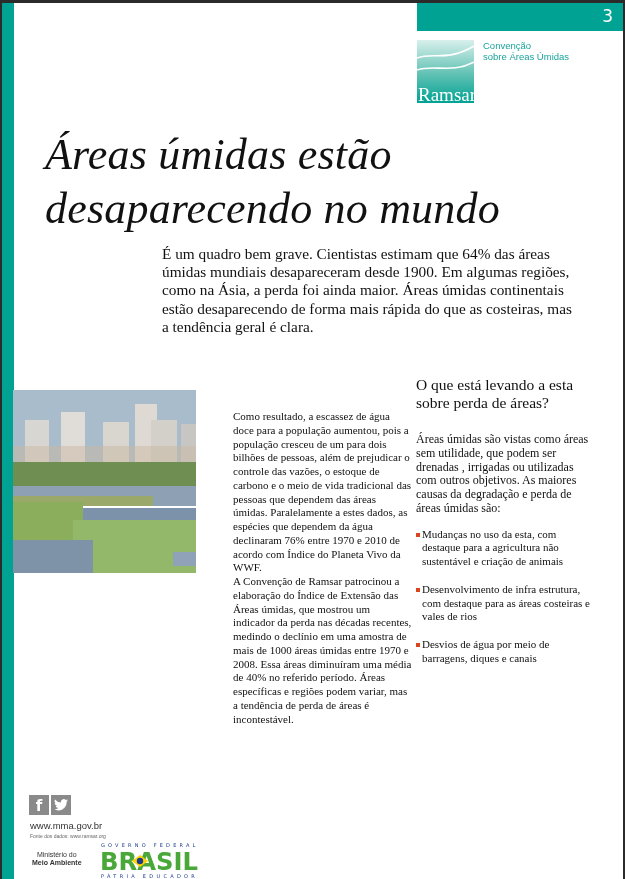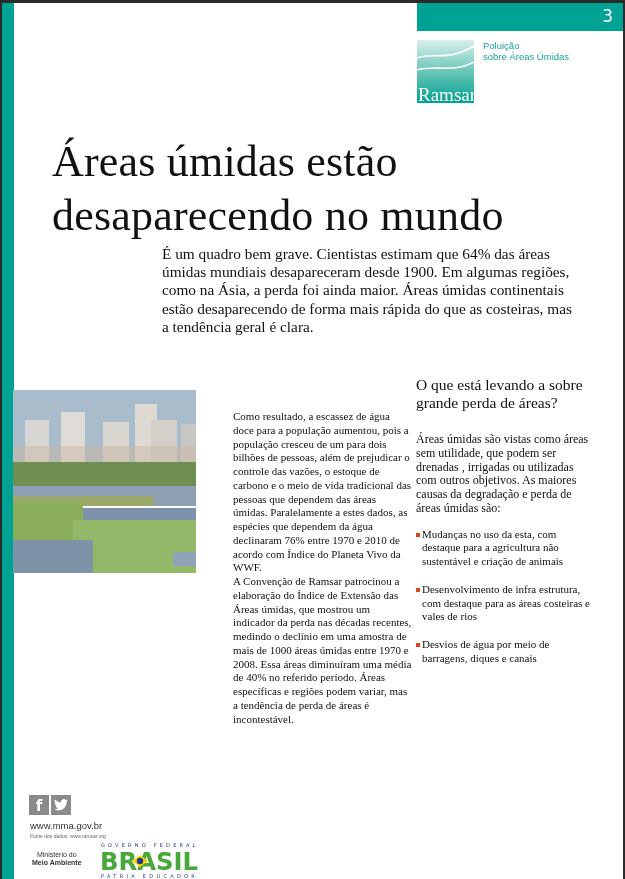--- a/index.html
+++ b/index.html
@@ -3,21 +3,21 @@
 <meta charset="utf-8">
 <style>
   html, body { margin:0; padding:0; }
   body { width:625px; height:879px; background:#2b2b2b; position:relative; overflow:hidden; font-family:"DejaVu Serif", serif; }
   .page { position:absolute; left:2px; top:3px; width:621px; height:876px; background:#ffffff; overflow:hidden; }
   .stripe { position:absolute; left:0; top:0; width:12px; height:876px; background:#00a293; }
   .topbar { position:absolute; left:415px; top:0; width:206px; height:28px; background:#00a293; }
   .pagenum { position:absolute; right:10px; top:3px; color:#fff; font-family:"DejaVu Sans", sans-serif; font-size:17px; }
   .logo { position:absolute; left:415px; top:37px; width:53px; height:63px; }
   .logo-text { position:absolute; left:481px; top:37px; color:#1aa39a; font-family:"Liberation Sans", sans-serif; font-size:9.5px; line-height:11px; }
-  .title { position:absolute; left:36px; top:118px; margin:14px; font-family:"Liberation Serif", serif; font-weight:normal; font-size:44px; line-height:54px; color:#111; letter-spacing:0.2px; }
+  .title { position:absolute; left:36px; top:118px; margin:7px; font-family:"Liberation Serif", serif; font-weight:normal; font-size:44px; line-height:54px; color:#111; letter-spacing:0.2px;font-style:italic; }
   .lead { position:absolute; left:160px; top:242px; width:420px; margin:0; font-family:"Liberation Serif", serif; font-size:15.3px; line-height:18.2px; color:#111; }
   .photo { position:absolute; left:11px; top:387px; width:183px; height:183px; overflow:hidden; }
   .col-mid { position:absolute; left:231px; top:407px; width:180px; font-family:"Liberation Serif", serif; font-size:11px; line-height:13.75px; color:#111; }
   .col-mid p { margin:0; }
   .col-right { position:absolute; left:414px; top:373px; width:180px; font-family:"Liberation Serif", serif; color:#111; }
   .subhead { margin:0; font-weight:normal; font-size:15.5px; line-height:17.5px; }
   .intro { margin:22px 0 0 0; font-size:12px; line-height:13.75px; }
   .causes { list-style:none; margin:12px 0 0 0; padding:0; font-size:11px; line-height:13.75px; }
   .causes li { position:relative; padding-left:6px; margin-bottom:14px; }
   .bullet { position:absolute; left:0; top:5px; width:4px; height:4px; background:#d9461e; }
@@ -48,21 +48,21 @@
           <stop offset="1" stop-color="#00a293"></stop>
         </linearGradient>
       </defs>
       <rect width="57" height="63" fill="url(#rg)"></rect>
       <path d="M0 18 C15 12 30 22 57 6" stroke="#fff" stroke-width="1.6" fill="none"></path>
       <path d="M0 30 C18 24 34 34 57 22" stroke="#fff" stroke-width="1.6" fill="none"></path>
       <text x="1" y="61" font-family="Liberation Serif, serif" font-size="19" fill="#fff">Ramsar</text>
     </svg>
   </div>
   <div class="logo-text">
-    <div>Poluição</div>
+    <div>Convenção</div>
     <div>sobre Áreas Úmidas</div>
   </div>
 
   <h1 class="title">
     <div>Áreas úmidas estão</div>
     <div>desaparecendo no mundo</div>
   </h1>
 
   <p class="lead">É um quadro bem grave. Cientistas estimam que 64% das áreas úmidas mundiais desapareceram desde 1900. Em algumas regiões, como na Ásia, a perda foi ainda maior. Áreas úmidas continentais estão desaparecendo de forma mais rápida do que as costeiras, mas a tendência geral é clara.</p>
 
@@ -86,21 +86,21 @@
       <rect x="160" y="162" width="23" height="14" fill="#8fa2b8"></rect>
     </svg>
   </div>
 
   <div class="col-mid">
     <p>Como resultado, a escassez de água doce para a população aumentou, pois a população cresceu de um para dois bilhões de pessoas, além de prejudicar o controle das vazões, o estoque de carbono e o meio de vida tradicional das pessoas que dependem das áreas úmidas.  Paralelamente a estes dados, as espécies que dependem da água declinaram 76% entre 1970 e 2010 de acordo com Índice do Planeta Vivo da WWF.</p>
     <p>A Convenção de Ramsar patrocinou a elaboração do Índice de Extensão das Áreas úmidas, que mostrou um indicador da perda nas décadas recentes, medindo o declínio em uma amostra de mais de 1000 áreas úmidas entre 1970 e 2008. Essa áreas diminuíram uma média de 40% no referido período. Áreas específicas e regiões podem variar, mas a tendência de perda de áreas é incontestável.</p>
   </div>
 
   <div class="col-right">
-    <h2 class="subhead">O que está levando a sobre grande perda de áreas?</h2>
+    <h2 class="subhead">O que está levando a esta sobre perda de áreas?</h2>
     <p class="intro">Áreas úmidas são vistas como áreas sem utilidade, que podem ser drenadas , irrigadas ou utilizadas com outros objetivos. As maiores causas da degradação e perda de áreas úmidas são:</p>
     <ul class="causes">
       <li><span class="bullet"></span><span>Mudanças no uso da esta, com destaque para a agricultura não sustentável e criação de animais</span></li>
       <li><span class="bullet"></span><span>Desenvolvimento de infra estrutura, com destaque para as áreas costeiras e vales de rios</span></li>
       <li><span class="bullet"></span><span>Desvios de água por meio de barragens, diques e canais</span></li>
     </ul>
   </div>
 
   <div class="social">
     <div class="soc">f</div>

